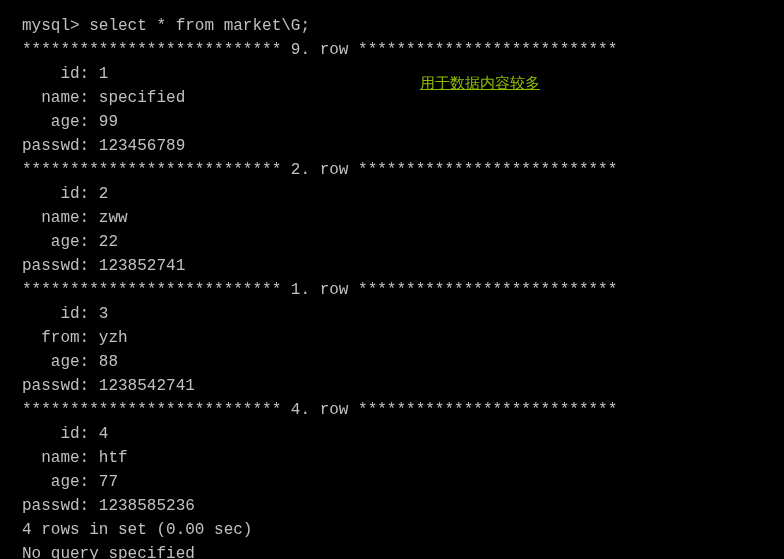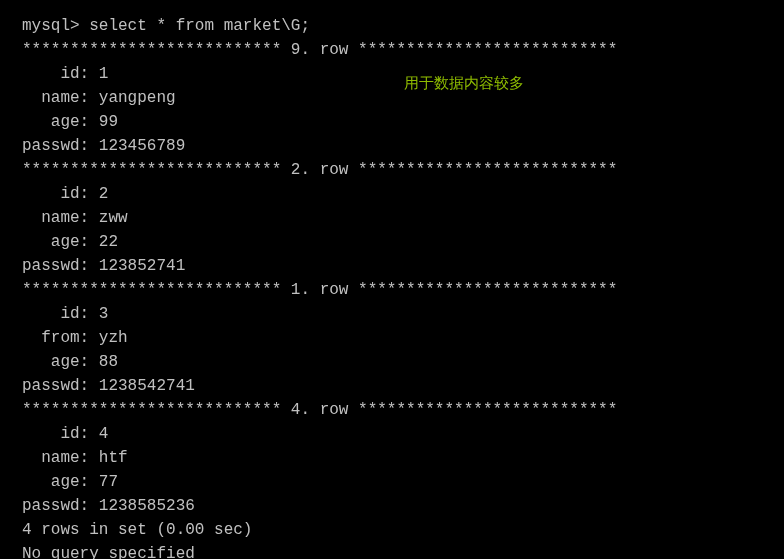--- a/index.html
+++ b/index.html
@@ -54,21 +54,21 @@
       width: 1px;
     }
   </style>
 </head>
 <body>
 
 <div id="terminal">
     <div class="line">mysql&gt; select * from market\G;</div>
     <div class="line">*************************** 9. row ***************************</div>
     <div class="line">    id: 1</div>
-    <div class="line">  name: yangpeng</div>
+    <div class="line">  name: specified</div>
     <div class="line">   age: 99</div>
     <div class="line">passwd: 123456789</div>
     <div class="line">*************************** 2. row ***************************</div>
     <div class="line">    id: 2</div>
     <div class="line">  name: zww</div>
     <div class="line">   age: 22</div>
     <div class="line">passwd: 123852741</div>
     <div class="line">*************************** 1. row ***************************</div>
     <div class="line">    id: 3</div>
     <div class="line">  from: yzh</div>
@@ -83,13 +83,13 @@
     <div class="line"></div>
     <div class="line">No query specified</div>
     <div class="line"></div>
     <div class="prompt-row">
       <span class="line">mysql&gt; </span>
       <input class="hidden-input" style="">
       <span class="cursor"></span>
     </div>
   </div>
 
-<div class="annotation" style="top:62px;left:392px;">用于数据内容较多</div>
+<div class="annotation" style="top:62px;left:408px;text-decoration:underline;">用于数据内容较多</div>
 
 </body></html>

